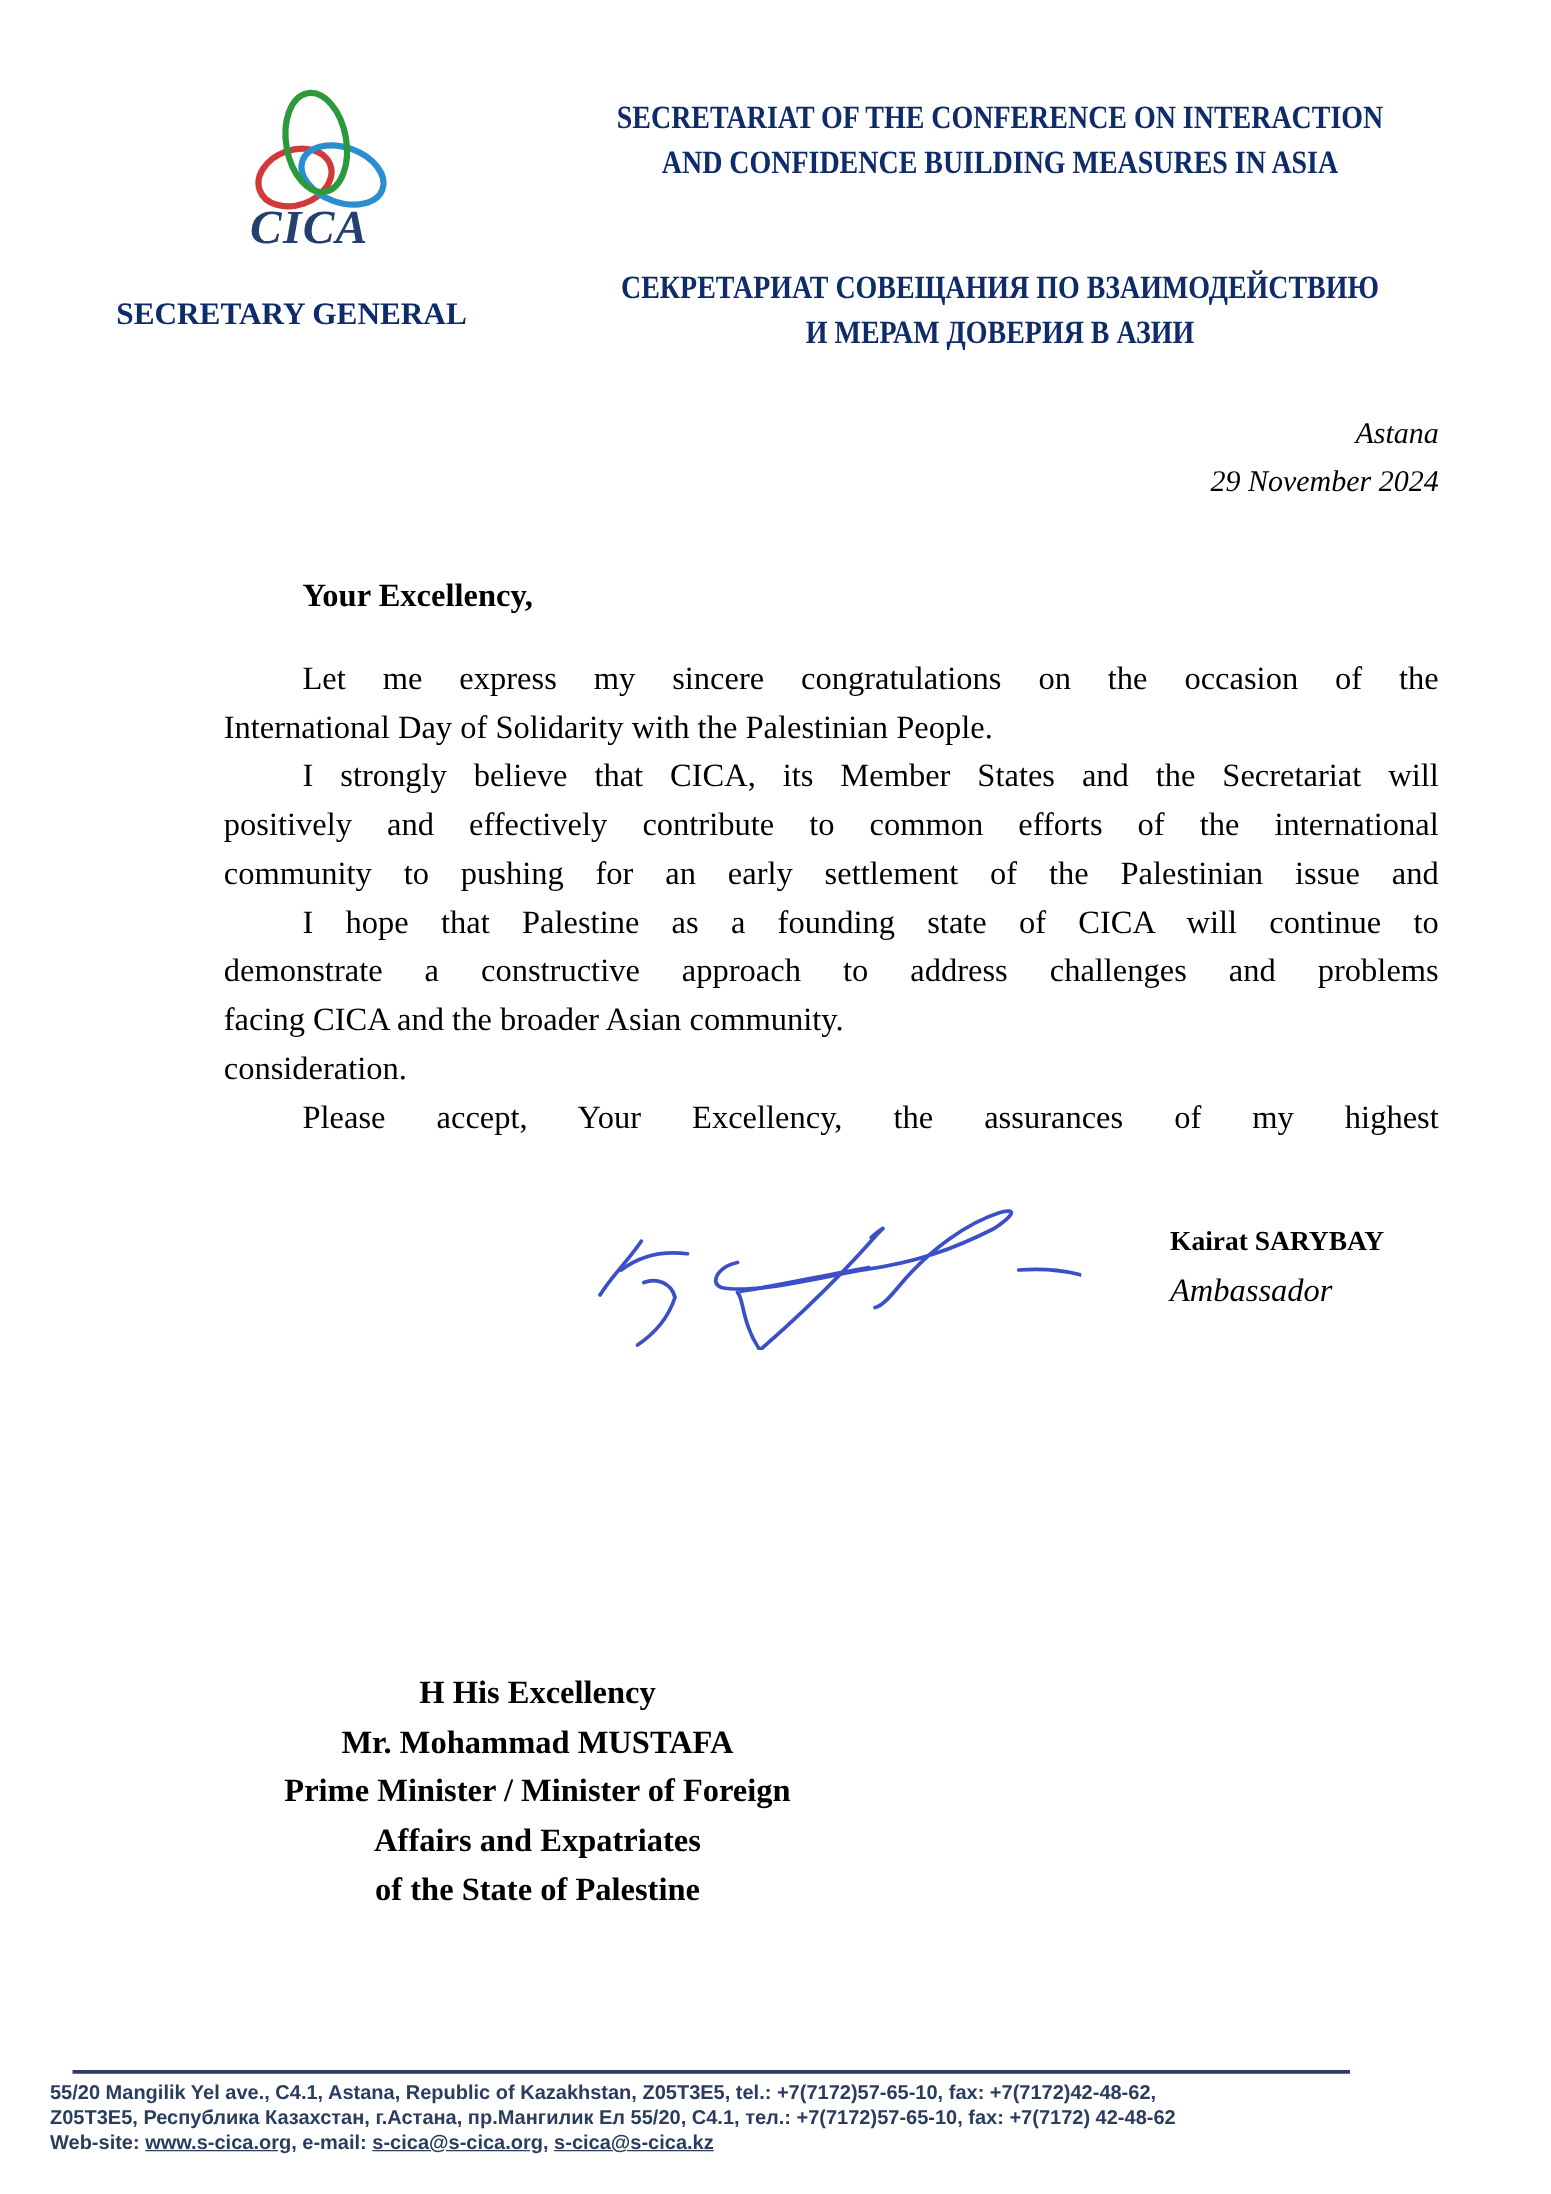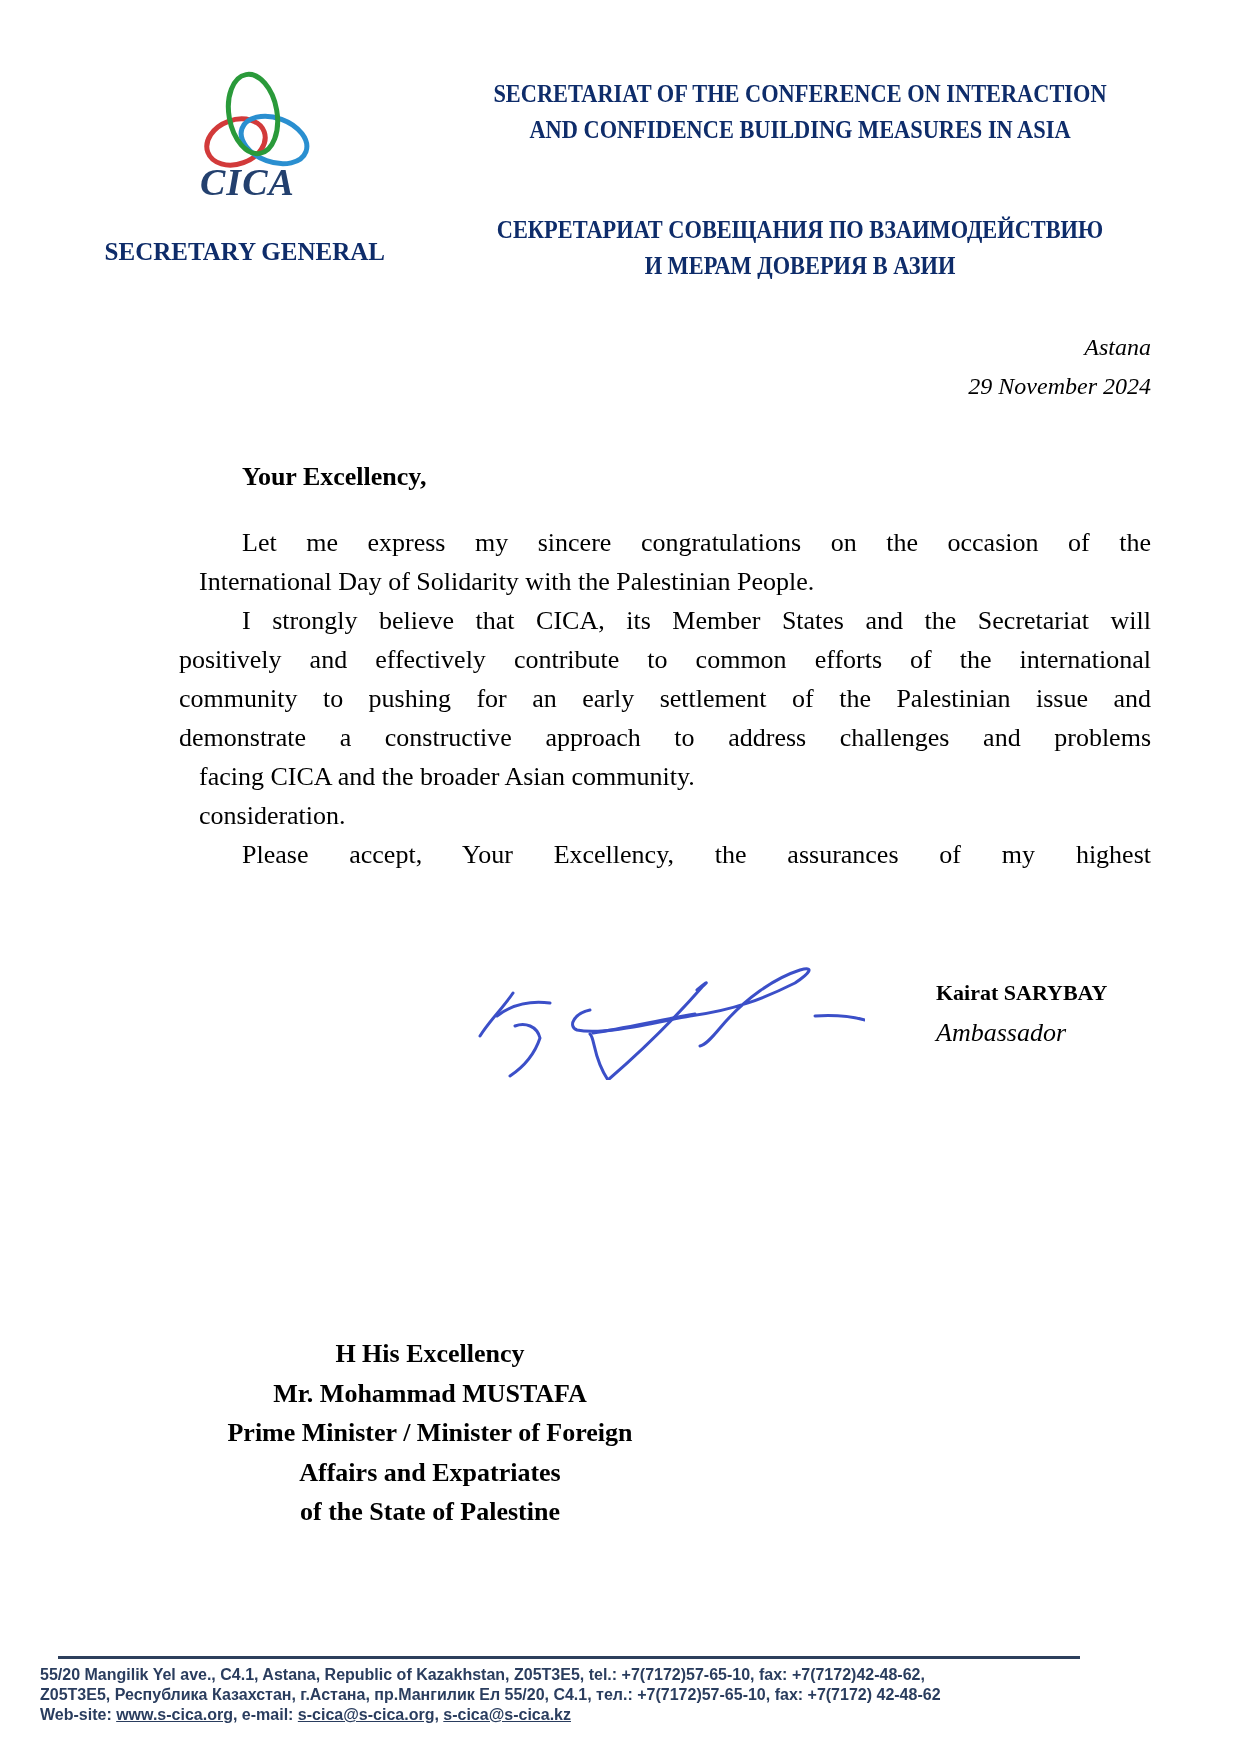--- a/index.html
+++ b/index.html
@@ -2,28 +2,28 @@
 <html><head>
 <meta charset="utf-8">
 <style>
   html, body { margin:0; padding:0; background:#ffffff; }
   body { width:1241px; height:1755px; position:relative; overflow:hidden;
          font-family:"Liberation Serif", "DejaVu Serif", serif; color:#000; }
   .abs { position:absolute; }
   .navy { color:#0e2c6a; }
   .logo { left:200px; top:70px; width:112px; height:100px; }
   .logo-word { left:200px; top:160px; width:112px; font-size:38px; font-weight:bold; font-style:italic; color:#23406e; letter-spacing:1px; }
-  .sg { left:93px; top:238px; width:292px; text-align:right; font-size:25px; font-weight:bold; white-space:nowrap; }
+  .sg { left:93px; top:238px; width:292px; text-align:left; font-size:25px; font-weight:bold; white-space:nowrap; }
   .hdr { left:420px; width:760px; text-align:center; font-size:26px; font-weight:bold; line-height:36px; white-space:nowrap; transform:scaleX(0.86); transform-origin:center; }
   .hdr-en { top:76px; }
   .hdr-ru { top:212px; }
   .place { right:90px; text-align:center; font-style:italic; font-size:24px; white-space:nowrap;font-family:Liberation Serif, serif; }
   .body-block { left:179px; width:972px; font-size:26px; line-height:39px; }
   .line { display:block; text-align:justify; text-align-last:justify; height:39px; white-space:nowrap; overflow:visible; }
-  .line.last { text-align-last:left;margin-left:20px; }
+  .line.last { text-align-last:left; }
   .line.indent { padding-left:63px; }
   .greet { left:242px; top:462px; font-size:26px; font-weight:bold; }
   .sig-name { left:936px; top:980px; font-size:22px; font-weight:bold; white-space:nowrap; }
   .sig-title { left:936px; top:1018px; font-size:26px; font-style:italic; white-space:nowrap; }
   .signature { left:465px; top:958px; width:400px; height:122px; }
   .addressee { left:170px; width:520px; top:1334px; text-align:center; font-size:26px; font-weight:bold; line-height:39.5px; }
   .addressee div { white-space:nowrap; }
   .footer-rule { left:58px; top:1656px; width:1022px; height:0; border-top:3px solid #2d3f5c; }
   .footer { left:40px; width:1160px; top:1665px; font-family:"Liberation Sans", "DejaVu Sans", sans-serif; font-weight:bold; font-size:16px; line-height:20px; color:#2a3d5e; }
   .footer a { color:#2a3d5e; text-decoration:underline; }
@@ -54,20 +54,21 @@
 <div class="abs place" style="top:373px;">29 November 2024</div>
 
 <div class="abs greet">Your Excellency,</div>
 
 <div class="abs body-block" style="top:523px;">
   <span class="line indent">Let me express my sincere congratulations on the occasion of the</span>
   <span class="line last">International Day of Solidarity with the Palestinian People.</span>
   <span class="line indent">I strongly believe that CICA, its Member States and the Secretariat will</span>
   <span class="line">positively and effectively contribute to common efforts of the international</span>
   <span class="line">community to pushing for an early settlement of the Palestinian issue and</span>
+  <span class="line indent">I hope that Palestine as a founding state of CICA will continue to</span>
   <span class="line">demonstrate a constructive approach to address challenges and problems</span>
   <span class="line last">facing CICA and the broader Asian community.</span>
   <span class="line last">consideration.</span>
   <span class="line indent">Please accept, Your Excellency, the assurances of my highest</span>
 </div>
 
 <svg class="abs signature" viewBox="0 0 400 122" fill="none" stroke="#3b4fc8" stroke-width="3" stroke-linecap="round" stroke-linejoin="round">
   <path d="M48 35 C38 50 25 62 15 78"></path>
   <path d="M32 58 C45 48 62 42 85 45"></path>
   <path d="M50 68 C60 64 72 68 75 80 C70 95 60 108 45 118"></path>

